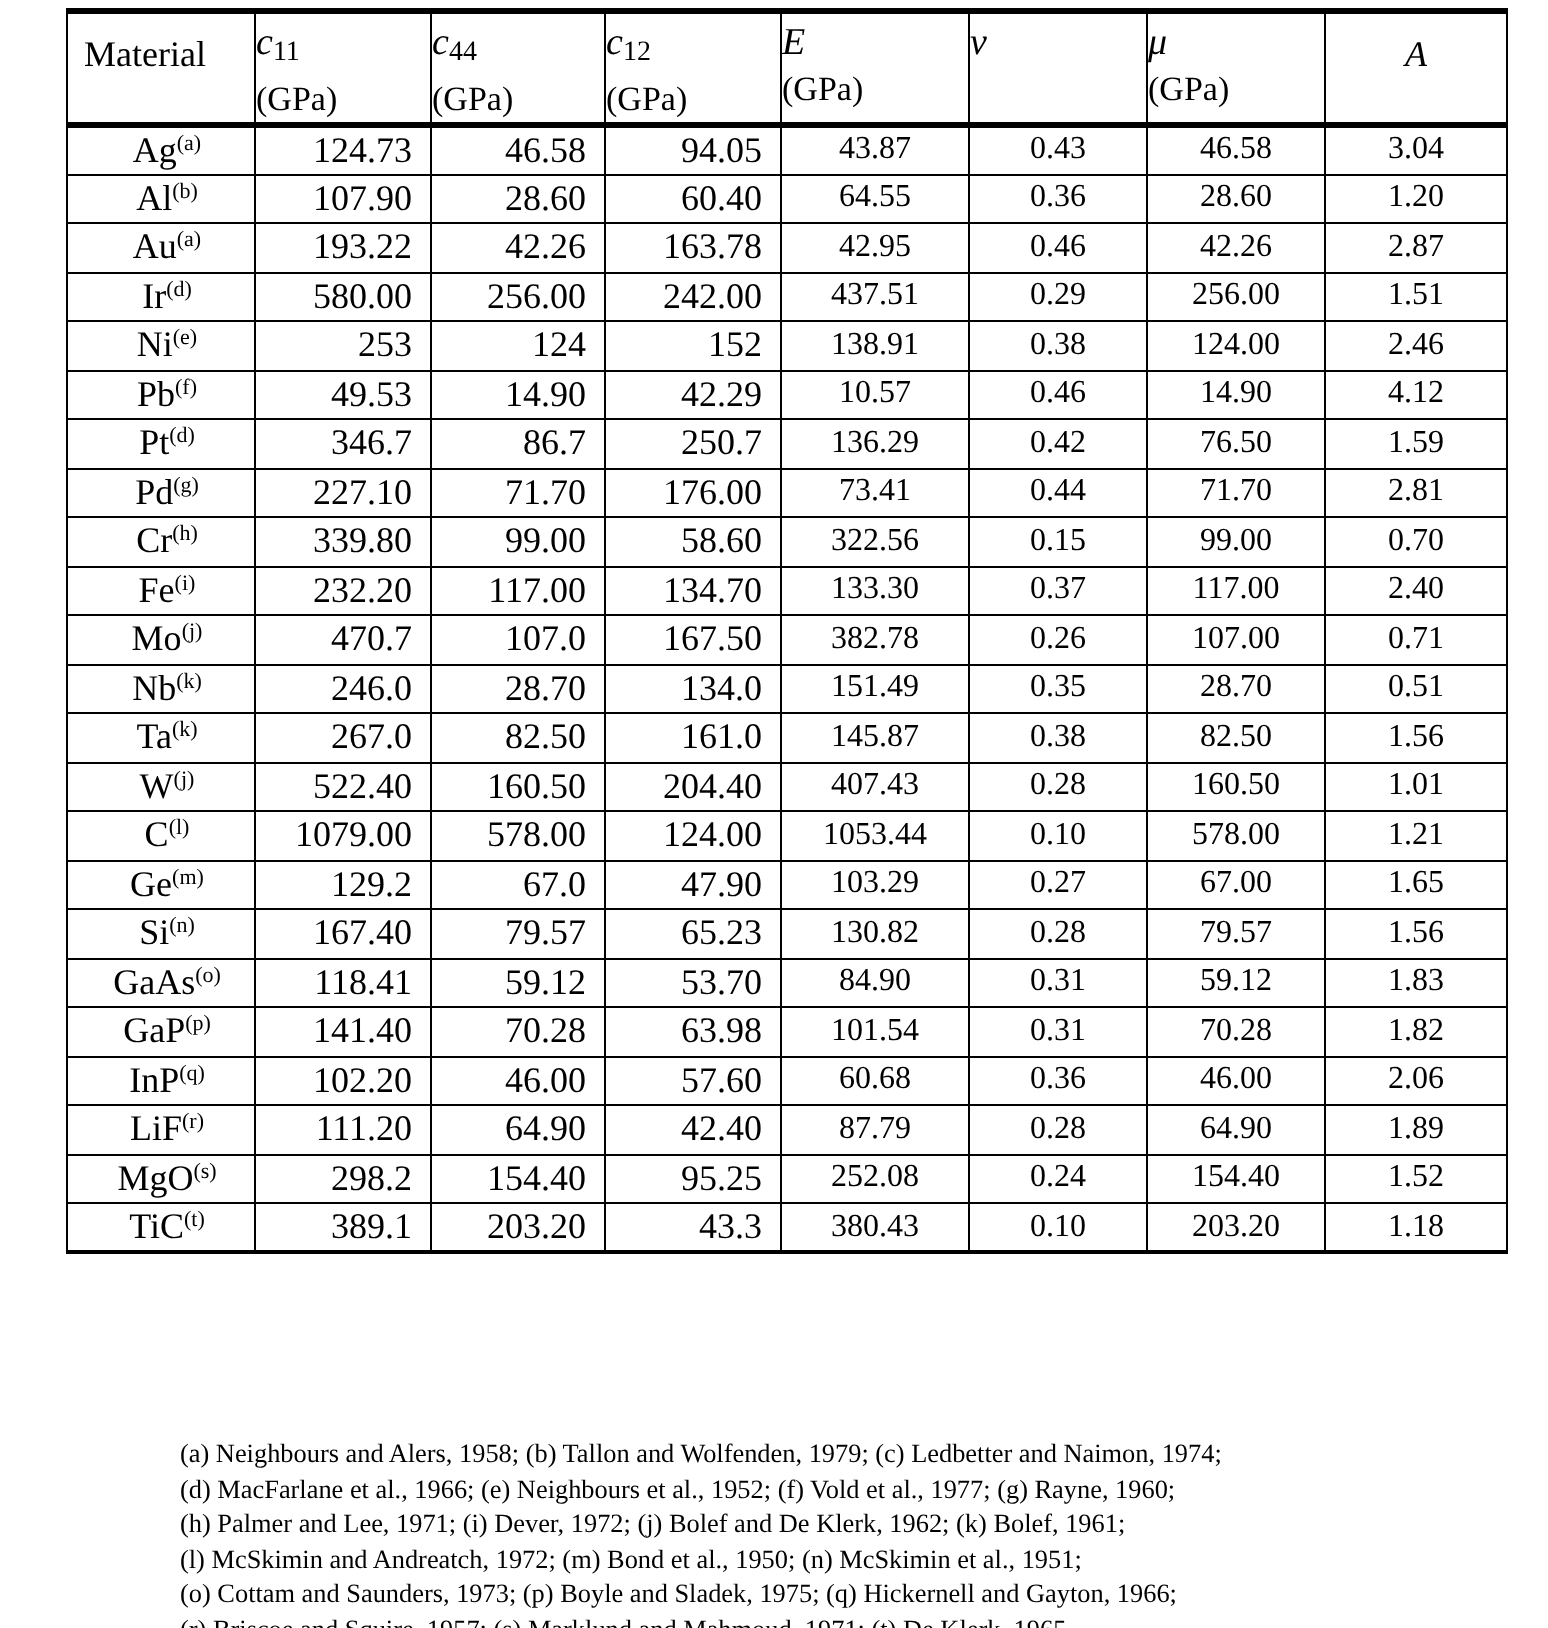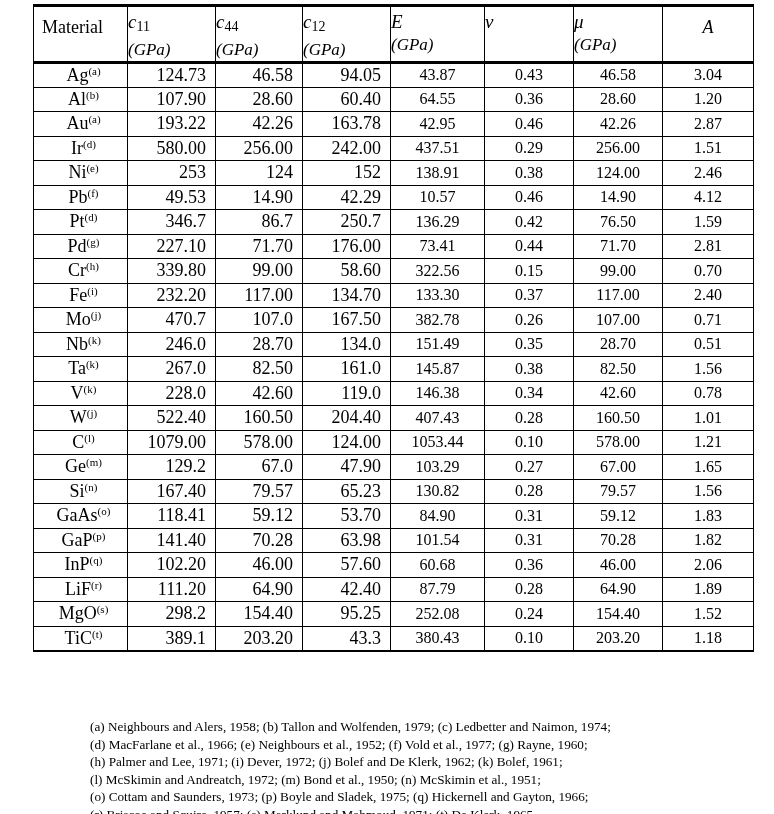--- a/index.html
+++ b/index.html
@@ -18,21 +18,21 @@
   #tbl th, #tbl td { border: 1px solid #000; padding: 0; }
   #tbl thead tr { height: 54px; }
   #tbl thead th { border-top: 3px solid #000; border-bottom: 3px solid #000;
                   font-weight: normal; vertical-align: top; }
   #tbl tbody tr { height: 24.5px; }
   #tbl tbody tr:last-child td { border-bottom: 2px solid #000; }
   .hdr-mat { text-align: left; padding-left: 8px !important; font-size: 18px; padding-top: 10px !important; }
   .hdr { text-align: left; font-size: 17px; line-height: 23px; padding-top: 3px !important; }
   .hdr .sym { font-style: italic; font-size: 19px; display: block; }
   .hdr .sym sub { font-style: normal; font-size: 14px; vertical-align: -3px; }
-  .hdr .unit { display: block; font-style: italic; }
+  .hdr .unit { display: block; }
   .hdr-A { font-style: italic; font-size: 18px; text-align: center; padding-top: 10px !important; }
   td.mat { text-align: center; padding-left: 6px !important; font-size: 18px; white-space: nowrap; }
   td.mat sup { font-size: 11px; vertical-align: 6px; }
   td.num-r { text-align: right; padding-right: 9px !important; font-size: 18px; }
   td.num-c { text-align: center; font-size: 16px; font-family: "Liberation Serif", serif; }
   #refs { position: absolute; left: 90px; top: 718px; font-size: 13.2px; line-height: 17.5px;
           white-space: nowrap; }
   #refs div { margin: 0; }
 </style>
 </head>
@@ -203,30 +203,20 @@
         <td class="mat"><span>Ta</span><sup>(k)</sup></td>
         <td class="num-r">267.0</td>
         <td class="num-r">82.50</td>
         <td class="num-r">161.0</td>
         <td class="num-c">145.87</td>
         <td class="num-c">0.38</td>
         <td class="num-c">82.50</td>
         <td class="num-c">1.56</td>
       </tr>
       <tr>
-        <td class="mat"><span>V</span><sup>(k)</sup></td>
-        <td class="num-r">228.0</td>
-        <td class="num-r">42.60</td>
-        <td class="num-r">119.0</td>
-        <td class="num-c">146.38</td>
-        <td class="num-c">0.34</td>
-        <td class="num-c">42.60</td>
-        <td class="num-c">0.78</td>
-      </tr>
-      <tr>
         <td class="mat"><span>W</span><sup>(j)</sup></td>
         <td class="num-r">522.40</td>
         <td class="num-r">160.50</td>
         <td class="num-r">204.40</td>
         <td class="num-c">407.43</td>
         <td class="num-c">0.28</td>
         <td class="num-c">160.50</td>
         <td class="num-c">1.01</td>
       </tr>
       <tr>

